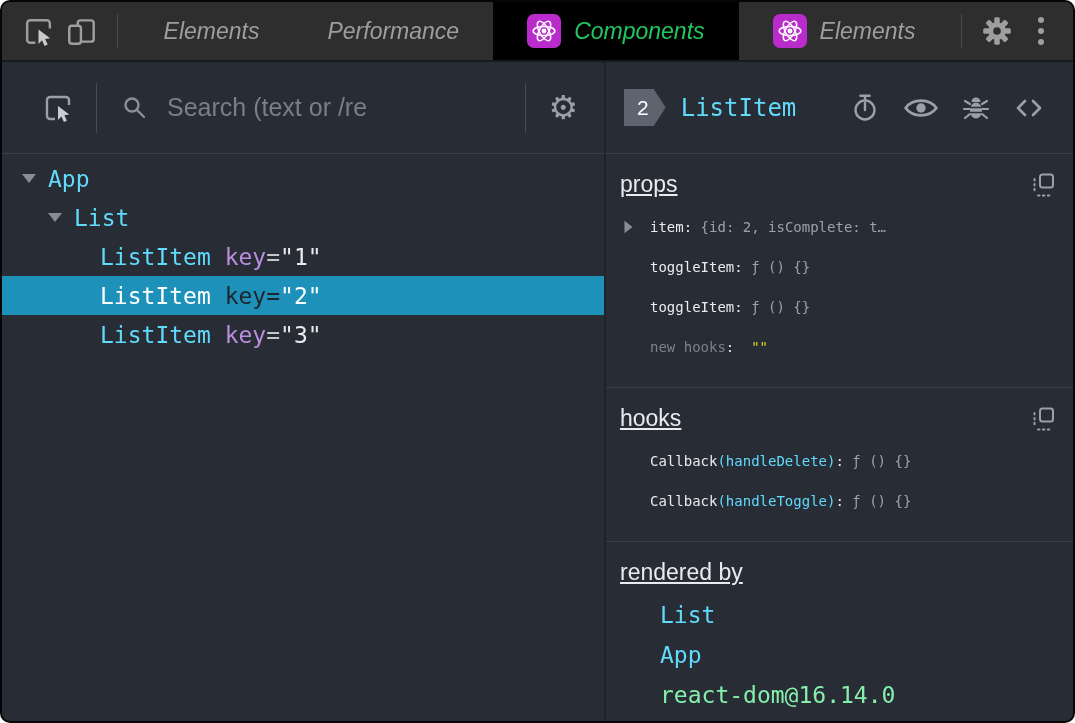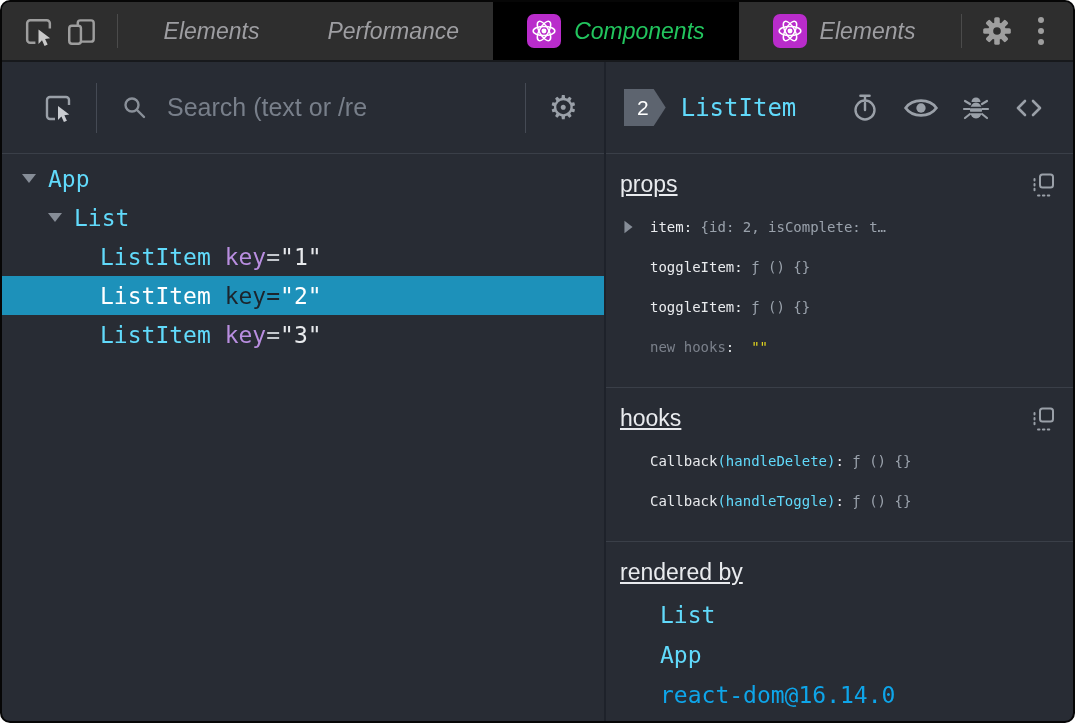--- a/index.html
+++ b/index.html
@@ -88,21 +88,21 @@
   }
   .kv-row .tri-right { position:absolute; left:8px; top:13px; transform:scale(0.9); }
   .k { color:#e9ebee; }
   .k-ph { color:#7b818b; }
   .k-paren { color:#61dafb; }
   .colon { color:#e9ebee; }
   .v { color:#9aa2ac; }
   .v-y { color:#e0d41f; }
   .r-row { padding-left:44px; line-height:40px; font-family:"DejaVu Sans Mono",monospace; font-size:23px; white-space:pre; }
   .r-link { color:#61dafb; cursor:pointer; }
-  .r-plain { color:#0ea5e9; }
+  .r-plain { color:#86efac; }
 
   svg { display:block; }
 </style>
 </head>
 <body>
 
 <div class="window">
 
   <div class="toolbar">
     <div class="tb-btn">

